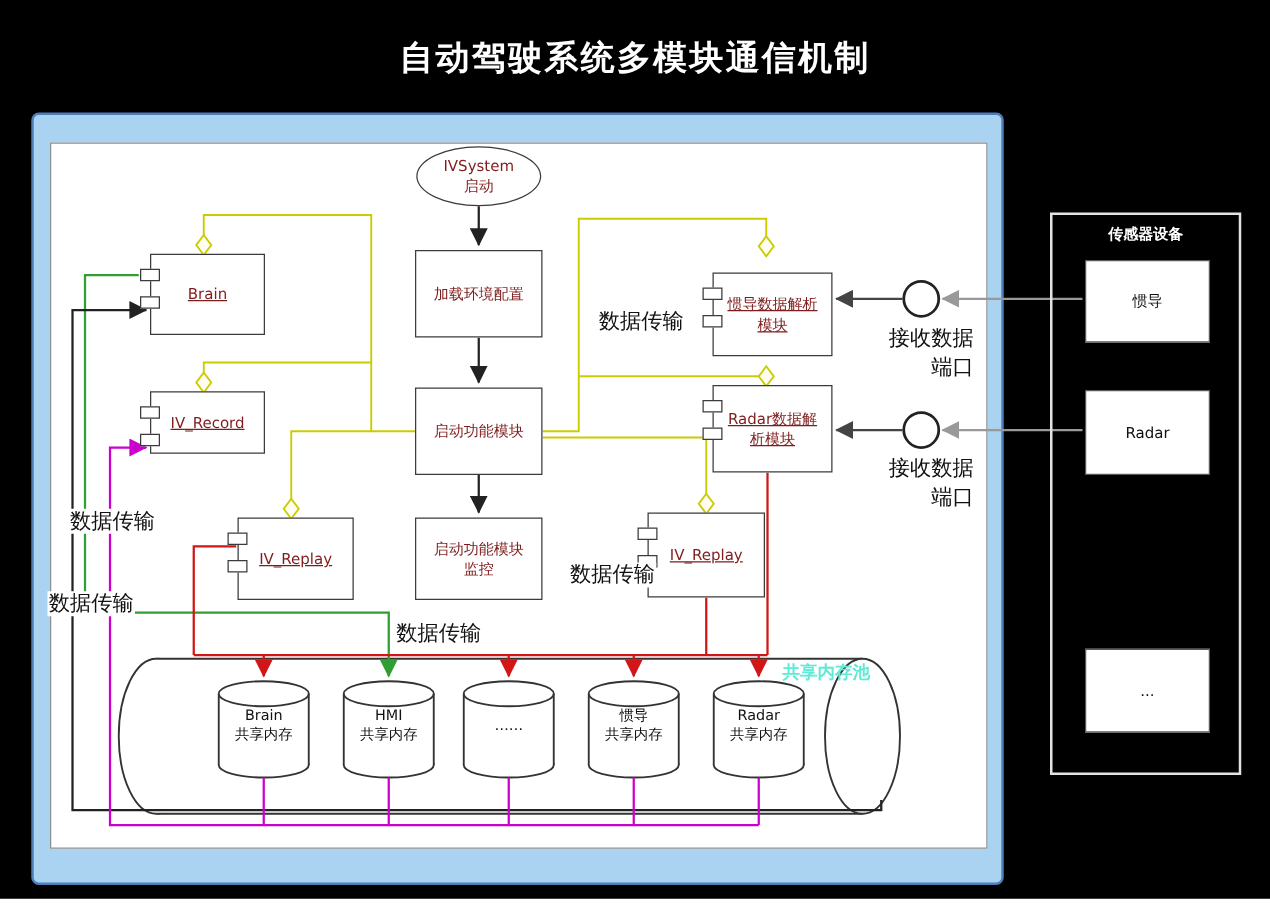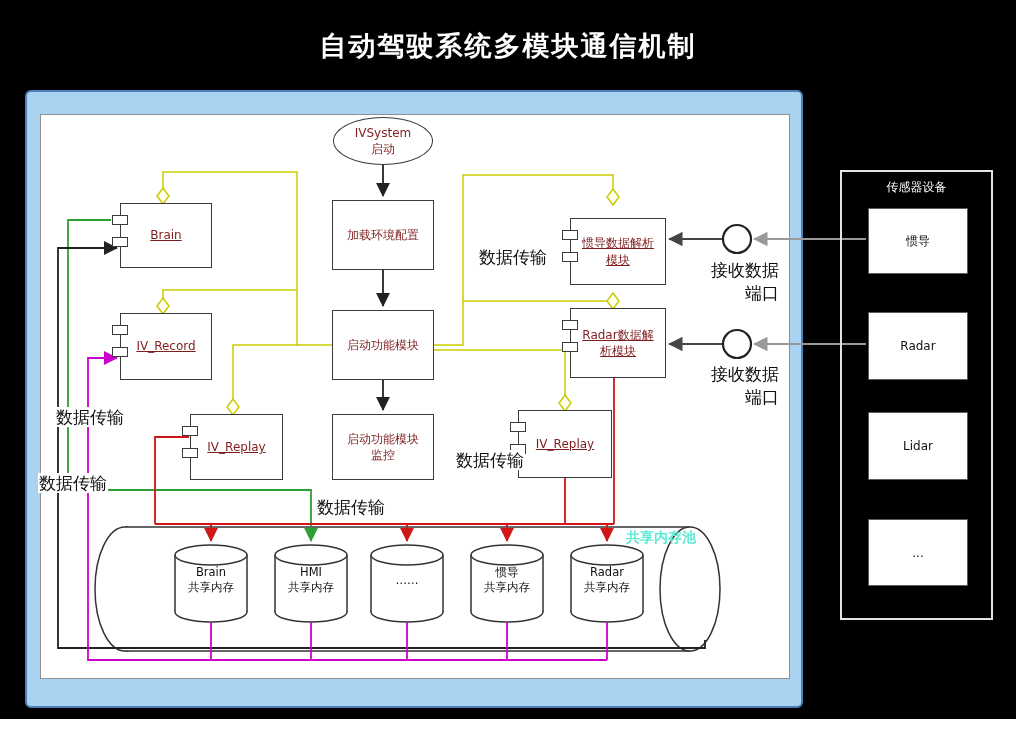--- a/index.html
+++ b/index.html
@@ -36,21 +36,21 @@
     background:#fff; border:1.5px solid #3b3b3b;
   }
   .tab.t1 { top:11px; } .tab.t2 { top:33px; }
   .comp-label { text-decoration:underline; white-space:pre-line; text-align:center; }
   .sensor-panel {
     position:absolute; left:840px; top:170px; width:153px; height:450px;
     border:2px solid #e3e3e3; z-index:3; background:transparent;
   }
   .sensor-panel-title {
     position:absolute; top:7px; left:0; width:100%; text-align:center;
-    color:#fff; font-weight:normal; font-size:12px;
+    color:#fff; font-weight:bold; font-size:12px;
   }
   .sensor-box {
     position:absolute; left:26px; width:100px; background:#fff; border:1.5px solid #5a5a5a;
     display:flex; align-items:center; justify-content:center; font-size:12px; color:#111;
   }
   .overlay-label { position:absolute; z-index:4; font-size:17px; color:#111; }
   .edge-label { background:#fff; padding:0 1px; line-height:1.2; }
   .port-label { width:84px; text-align:right; }
   .pool-title { font-size:14px; font-weight:bold; color:#5eead4; }
   .cyl-label {
@@ -209,21 +209,21 @@
 
   <div class="node" style="left:332px;top:414px;width:102px;height:66px">启动功能模块
 监控</div>
 
   <div class="node" style="left:120px;top:203px;width:92px;height:65px">
     <span class="tab t1"></span>
     <span class="tab t2"></span>
     <span class="comp-label">Brain</span>
   </div>
 
-  <div class="node" style="left:120px;top:313px;width:92px;height:67px">
+  <div class="node" style="left:120px;top:313px;width:92px;height:50px">
     <span class="tab t1"></span>
     <span class="tab t2"></span>
     <span class="comp-label">IV_Record</span>
   </div>
 
   <div class="node" style="left:190px;top:414px;width:93px;height:66px">
     <span class="tab t1"></span>
     <span class="tab t2"></span>
     <span class="comp-label">IV_Replay</span>
   </div>
@@ -265,18 +265,17 @@
   <div class="overlay-label edge-label" style="left:478px;top:247px">数据传输</div>
   <div class="overlay-label edge-label" style="left:55px;top:407px">数据传输</div>
   <div class="overlay-label edge-label" style="left:38px;top:473px">数据传输</div>
   <div class="overlay-label edge-label" style="left:316px;top:497px">数据传输</div>
   <div class="overlay-label edge-label" style="left:455px;top:450px">数据传输</div>
 
   <div class="sensor-panel">
     <div class="sensor-panel-title">传感器设备</div>
     <div class="sensor-box" style="top:36px;height:66px">惯导</div>
     <div class="sensor-box" style="top:140px;height:68px">Radar</div>
-    <div class="sensor-box" style="top:240px;height:68px">Lidar</div>
     <div class="sensor-box" style="top:347px;height:67px">...</div>
   </div>
 
   <div class="bottom-strip"></div>
 </div>
 
 </body></html>

